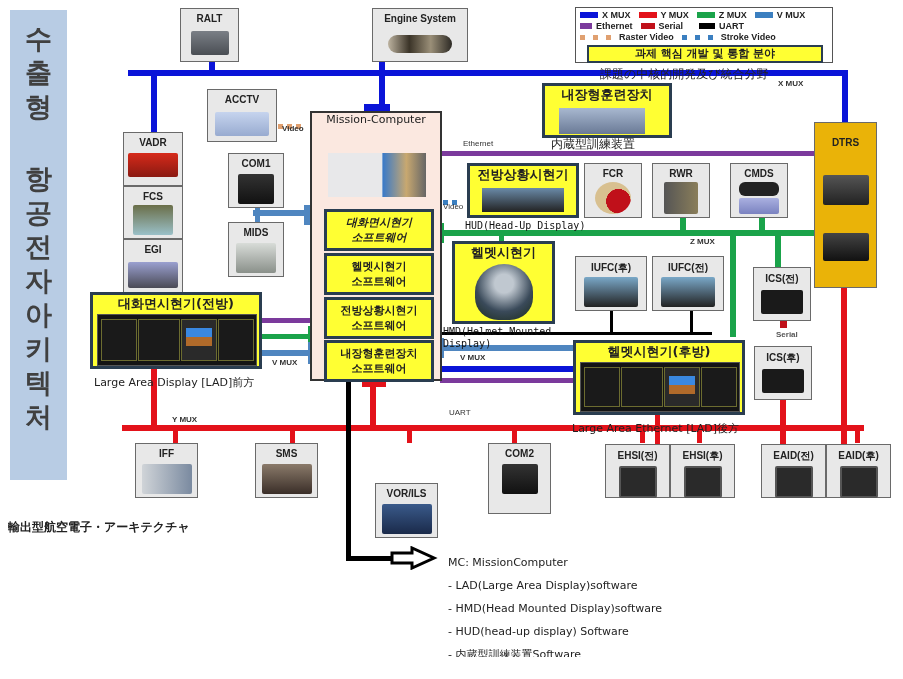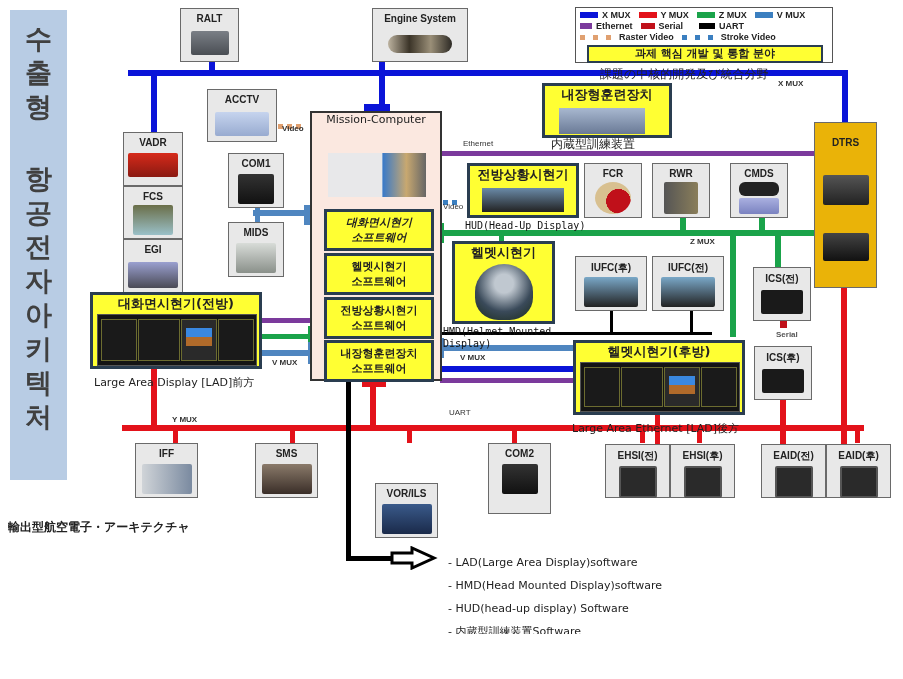--- a/index.html
+++ b/index.html
@@ -337,17 +337,18 @@
     <div class="pane" style="left:40px;width:40px;"></div>
     <div class="pane" style="left:83px;width:34px;background:#2a2a2a;">
         <div style="margin:8px 4px;height:18px;background:linear-gradient(#3a88e0 50%,#b06a2a 50%);"></div>
       </div>
     <div class="pane" style="left:120px;width:34px;"></div>
   </div>
 </div>
 <div class="abs" style="left:572px;top:421px;font-size:11px;color:#222;">Large Area Ethernet [LAD]後方</div>
 
 <div class="notes">
+  <div>MC: MissionComputer</div>
   <div>- LAD(Large Area Display)software</div>
   <div>- HMD(Head Mounted Display)software</div>
   <div>- HUD(head-up display) Software</div>
   <div style="height:14px;overflow:hidden;">- 内蔵型訓練装置Software</div>
 </div>
 
 </body></html>

